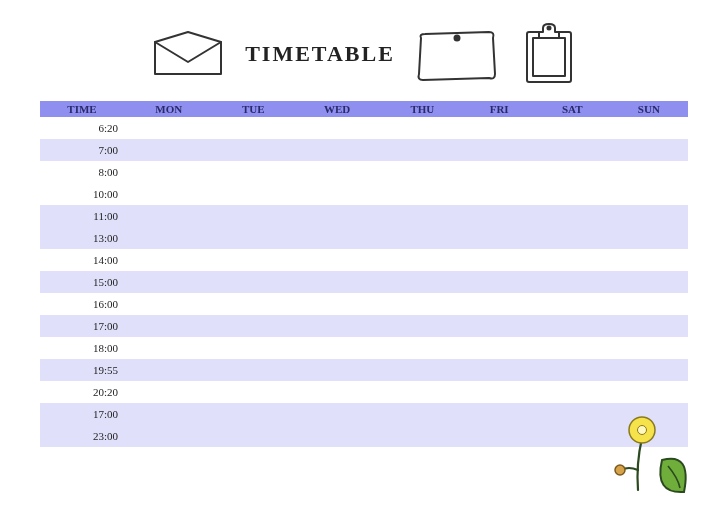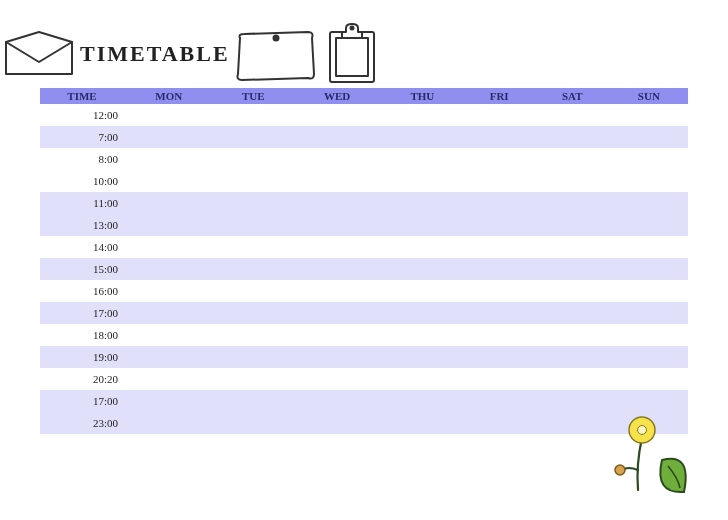--- a/index.html
+++ b/index.html
@@ -1,17 +1,17 @@
 <!DOCTYPE html>
 <html><head>
 <meta charset="utf-8">
 <style>
   body{margin:0;background:#fff;font-family:"Comic Sans MS",cursive,sans-serif;width:728px;height:520px;overflow:hidden}
   .page{background:#fff;width:728px;height:520px;position:relative;border-radius:4px}
-  .header{display:flex;align-items:center;justify-content:flex-start;gap:2px;padding:20px 0 0}
+  .header{display:flex;align-items:center;justify-content:center;gap:18px;padding:20px 0 13px}
   .title{font-weight:700;letter-spacing:2px;font-size:22px;color:#222;font-family:"Comic Sans MS",cursive}
   .icon svg{display:block}
   .table-wrap{padding:0 40px}
   table{border-collapse:collapse;width:100%;font-size:11px}
   th{background:#8f8ff0;color:#2a2a6b;padding:2px 6px;font-weight:600;font-family:Georgia,serif}
   th.time{width:72px;text-align:center}
   td{padding:2px 6px;height:18px}
   td.time{text-align:right;width:72px;font-family:Georgia,serif;color:#222}
   tr.stripe td{background:#e0e0fa}
   .flower{position:absolute;right:30px;bottom:18px}
@@ -53,21 +53,21 @@
           <th>TUE</th>
           <th>WED</th>
           <th>THU</th>
           <th>FRI</th>
           <th>SAT</th>
           <th>SUN</th>
         </tr>
       </thead>
       <tbody id="tbody">
           <tr>
-            <td class="time">12:00</td>
+            <td class="time">6:20</td>
             <td></td>
             <td></td>
             <td></td>
             <td></td>
             <td></td>
             <td></td>
             <td></td>
           </tr>
           <tr class="stripe">
             <td class="time">7:00</td>
@@ -163,21 +163,21 @@
             <td class="time">18:00</td>
             <td></td>
             <td></td>
             <td></td>
             <td></td>
             <td></td>
             <td></td>
             <td></td>
           </tr>
           <tr class="stripe">
-            <td class="time">19:00</td>
+            <td class="time">19:55</td>
             <td></td>
             <td></td>
             <td></td>
             <td></td>
             <td></td>
             <td></td>
             <td></td>
           </tr>
           <tr>
             <td class="time">20:20</td>

